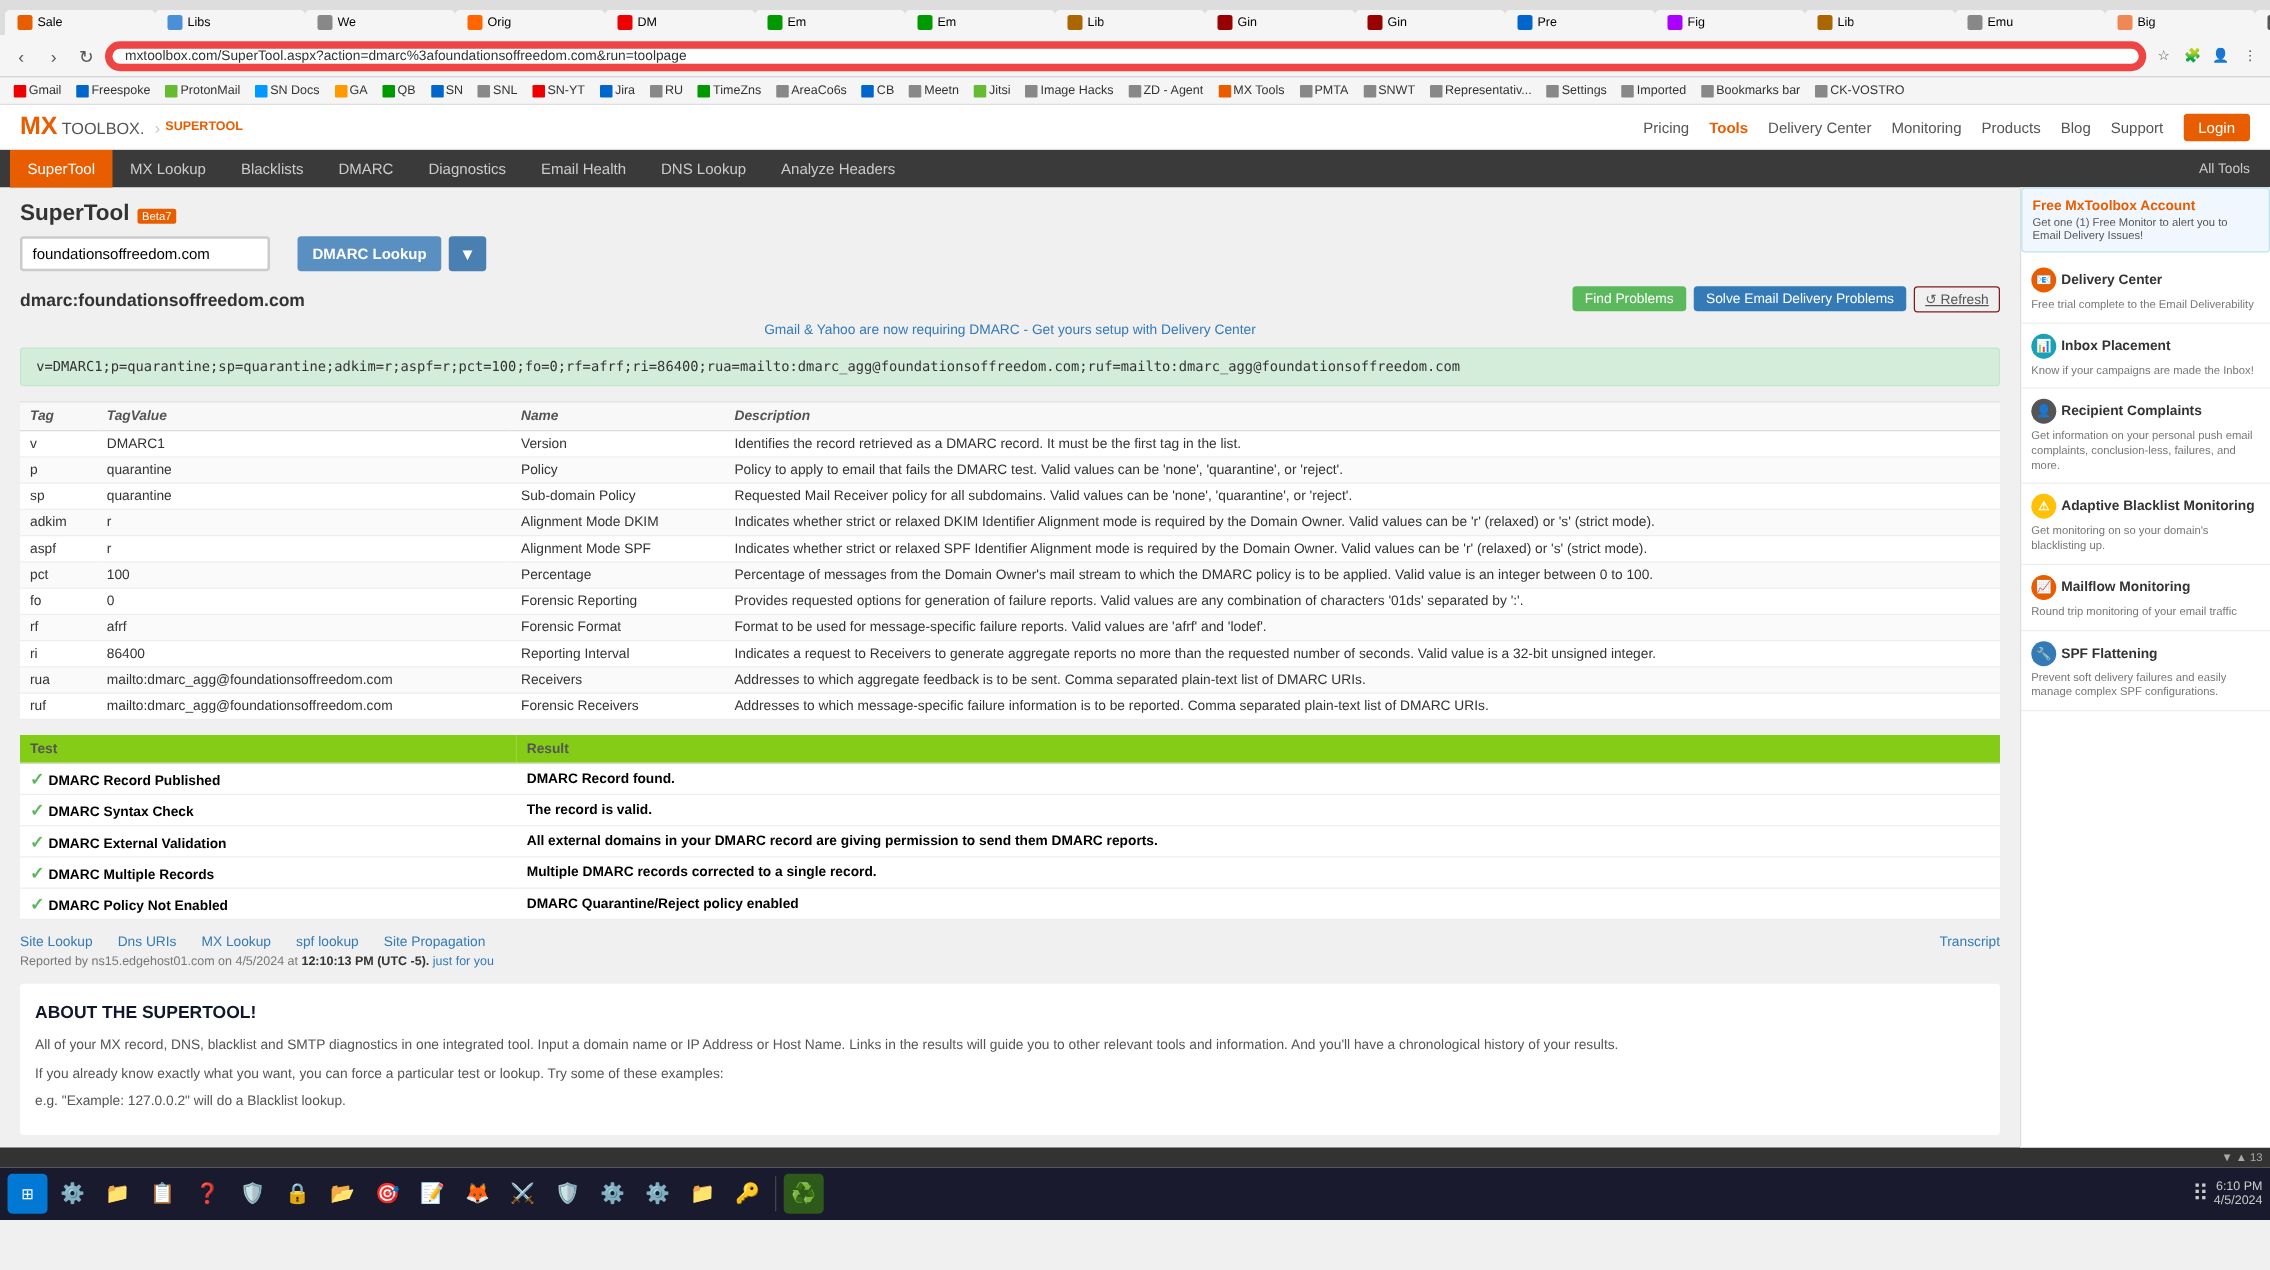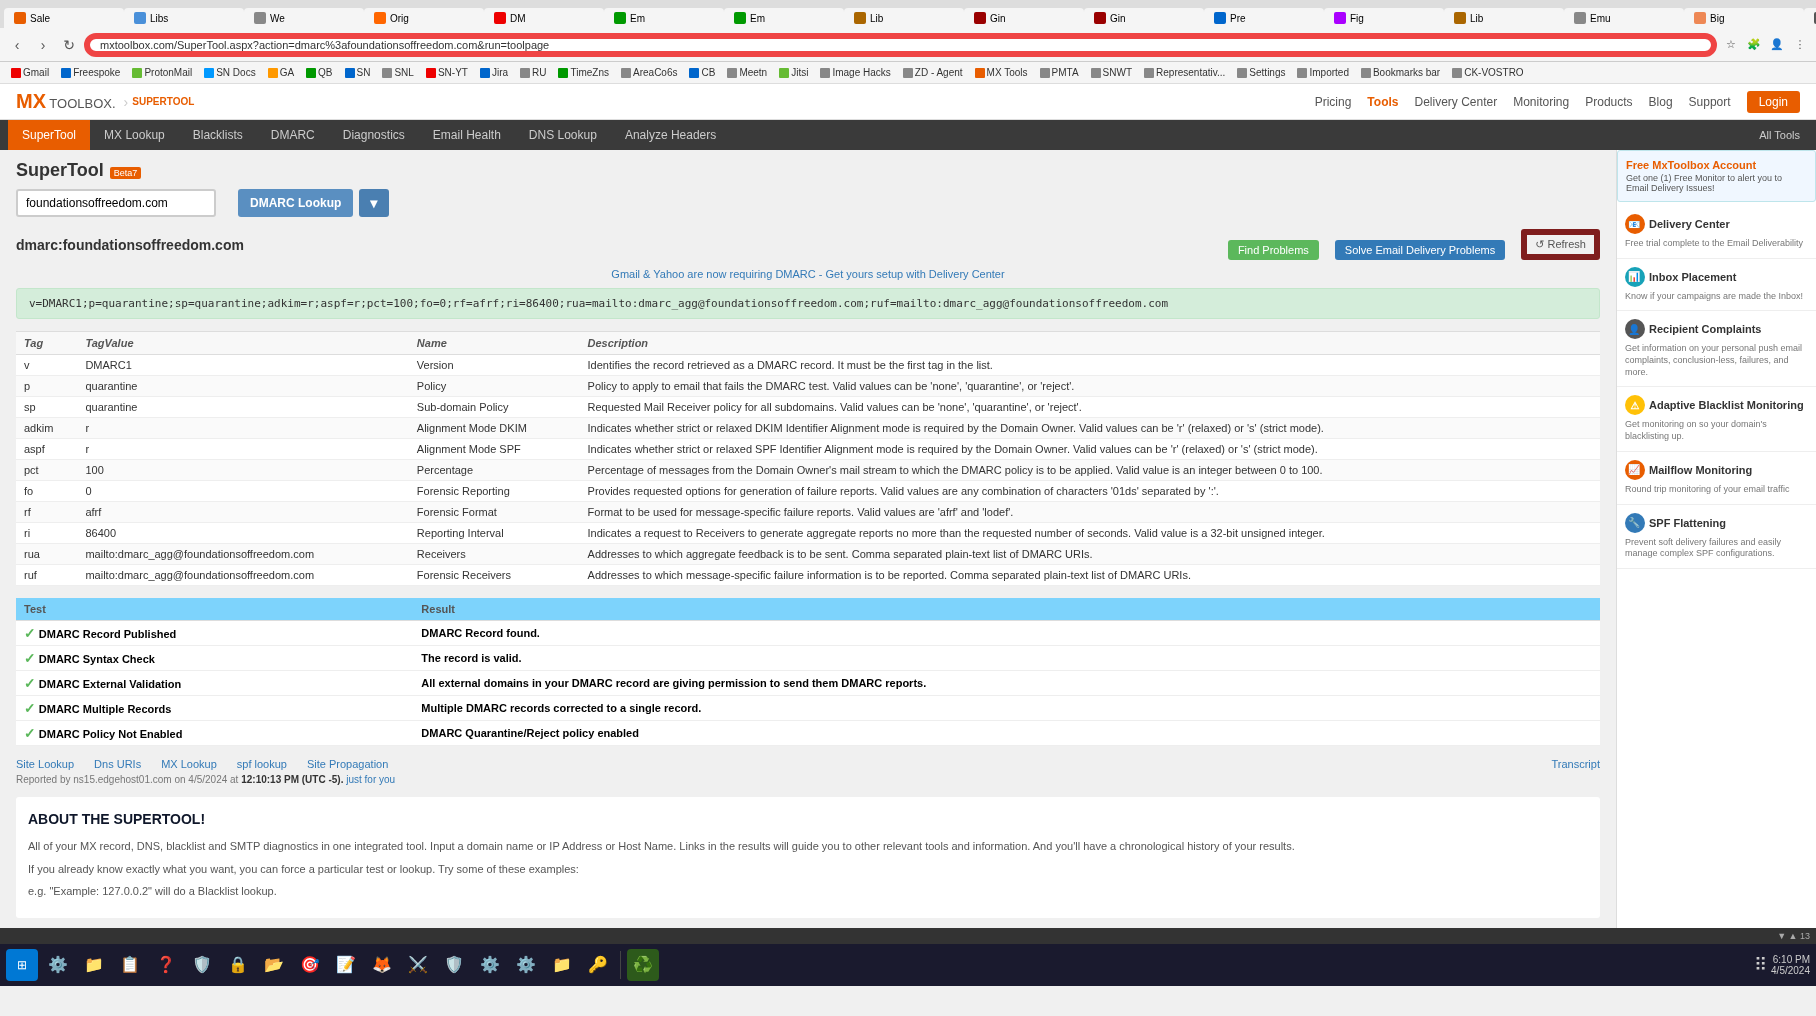--- a/index.html
+++ b/index.html
@@ -50,41 +50,41 @@
 
     
     .search-row { display: flex; gap: 6px; margin-bottom: 12px; }
     .search-input { width: 200px; padding: 5px 8px; border: 2px solid #ccc; border-radius: 3px; font-size: 12px; }
     .search-btn { background: #5a8fc1; color: white; border: none; padding: 5px 12px; border-radius: 3px; cursor: pointer; font-size: 12px; font-weight: bold; margin-left: 16px; }
     .search-dropdown-btn { background: #4a7fb1; color: white; border: none; padding: 5px 8px; border-radius: 3px; cursor: pointer; }
 
     
     .result-header { display: flex; align-items: center; justify-content: space-between; margin-bottom: 8px; }
     .result-domain { font-size: 14px; font-weight: bold; color: #333; }
-    .result-btns { display: flex; gap: 16px; align-items: flex-end; }
+    .result-btns { display: flex; gap: 6px; align-items: flex-start; }
     .btn-find { background: #5cb85c; color: white; padding: 4px 10px; border: none; border-radius: 3px; cursor: pointer; font-size: 11px; }
     .btn-solve { background: #337ab7; color: white; padding: 4px 10px; border: none; border-radius: 3px; cursor: pointer; font-size: 11px; }
-    .btn-refresh { background: none; border: 6px solid #7f1d1d; padding: 3px 8px; border-radius: 3px; cursor: pointer; font-size: 11px; color: #555; }
+    .btn-refresh { background: none; border: 1px solid #7f1d1d; padding: 3px 8px; border-radius: 3px; cursor: pointer; font-size: 11px; color: #555; text-decoration: underline; }
 
     
     .dmarc-notice { text-align: center; margin-bottom: 8px; font-size: 11px; color: #555; }
     .dmarc-notice a { color: #337ab7; }
 
     
     .raw-record { background: #d4edda; border: 1px solid #c3e6cb; padding: 8px 12px; border-radius: 3px; font-size: 11px; font-family: monospace; margin-bottom: 12px; word-break: break-all; color: #333; }
 
     
     .data-table { width: 100%; border-collapse: collapse; background: white; margin-bottom: 12px; }
     .data-table th { background: #f8f8f8; border-bottom: 1px solid #ddd; padding: 5px 8px; text-align: left; font-size: 11px; font-weight: bold; color: #555; border-top: 1px solid #ddd; font-style: italic; }
     .data-table td { padding: 4px 8px; border-bottom: 1px solid #eee; font-size: 11px; color: #333; vertical-align: top; }
     .data-table tr:nth-child(even) td { background: #fafafa; }
 
     
     .test-table { width: 100%; border-collapse: collapse; background: white; margin-bottom: 12px; }
-    .test-table th { background: #7dd3fc; border-bottom: 1px solid #ddd; padding: 5px 8px; text-align: left; font-size: 11px; font-weight: bold; color: #555; }
+    .test-table th { background: #84cc16; border-bottom: 1px solid #ddd; padding: 5px 8px; text-align: left; font-size: 11px; font-weight: bold; color: #555; }
     .test-table td { padding: 4px 8px; border-bottom: 1px solid #eee; font-size: 11px; font-weight: bold; }
     .check-icon { color: #5cb85c; font-size: 14px; }
 
     
     .footer-links { display: flex; gap: 20px; font-size: 11px; color: #337ab7; cursor: pointer; margin-bottom: 4px; }
     .footer-info { font-size: 10px; color: #777; margin-bottom: 12px; }
     .footer-info a { color: #337ab7; }
     .transcript-link { color: #337ab7; font-size: 11px; }
 
     

